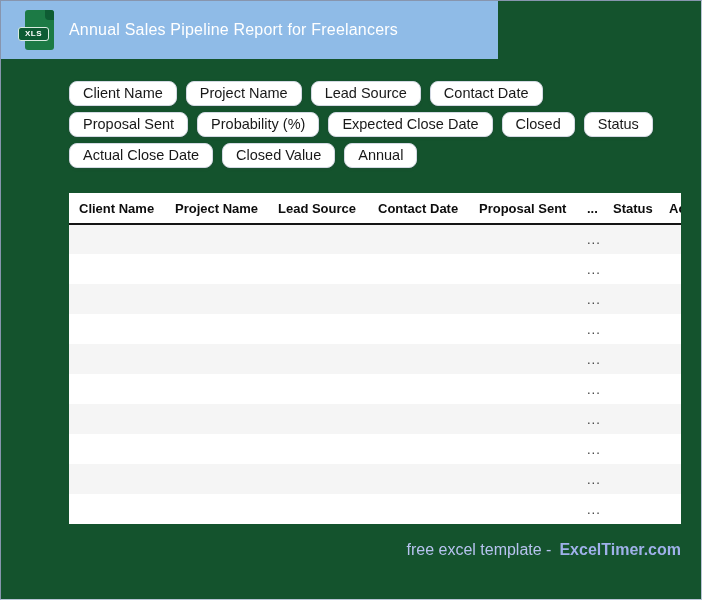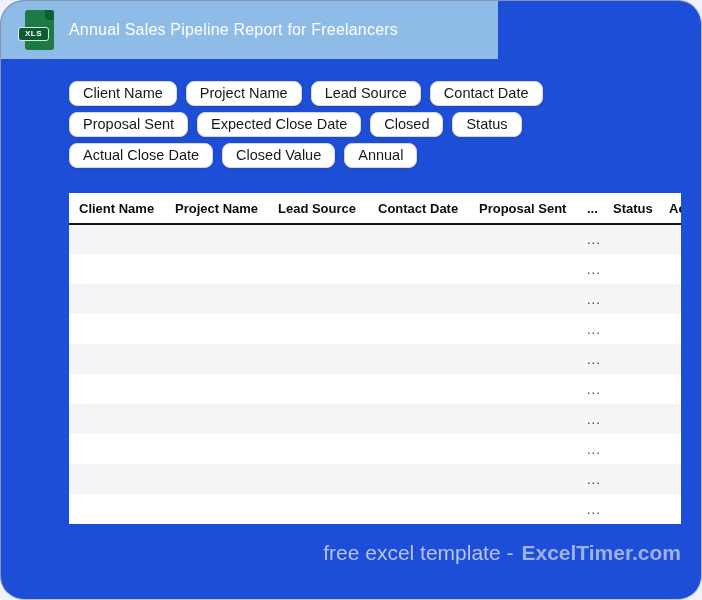--- a/index.html
+++ b/index.html
@@ -83,49 +83,50 @@
     letter-spacing: 1px;
     white-space: nowrap;
   }
   tbody tr:nth-child(odd)  { background: #f5f5f5; }
   tbody tr:nth-child(even) { background: #ffffff; }
   
   .footer {
     width: 680px;
     margin-top: 17px;
     text-align: right;
-    font-size: 21px;
+    font-size: 16px;
     color: #b7c3ef;
   }
   .footer .brand {
     font-weight: bold;
     color: #9fb1e9;
     margin-left: 8px;
   }
 </style>
 </head>
 <body>
 
-<div class="page" style="background: #1d4ed8; border-radius: 24px;">
+<div class="page" style="background: #14532d;">
 
   <div class="header-bar" style="background: rgb(143, 187, 231);">
     <div class="file-icon">
       <div class="doc"></div>
       <div class="fold"></div>
       <div class="banner">XLS</div>
     </div>
     <div class="title">Annual Sales Pipeline Report for Freelancers</div>
   </div>
 
   <div class="chips" id="chips">
       <div class="chip">Client Name</div>
       <div class="chip">Project Name</div>
       <div class="chip">Lead Source</div>
       <div class="chip">Contact Date</div>
       <div class="chip">Proposal Sent</div>
+      <div class="chip">Probability (%)</div>
       <div class="chip">Expected Close Date</div>
       <div class="chip">Closed</div>
       <div class="chip">Status</div>
       <div class="chip">Actual Close Date</div>
       <div class="chip">Closed Value</div>
       <div class="chip">Annual</div>
     </div>
 
   <div class="table-wrap">
     <table>

